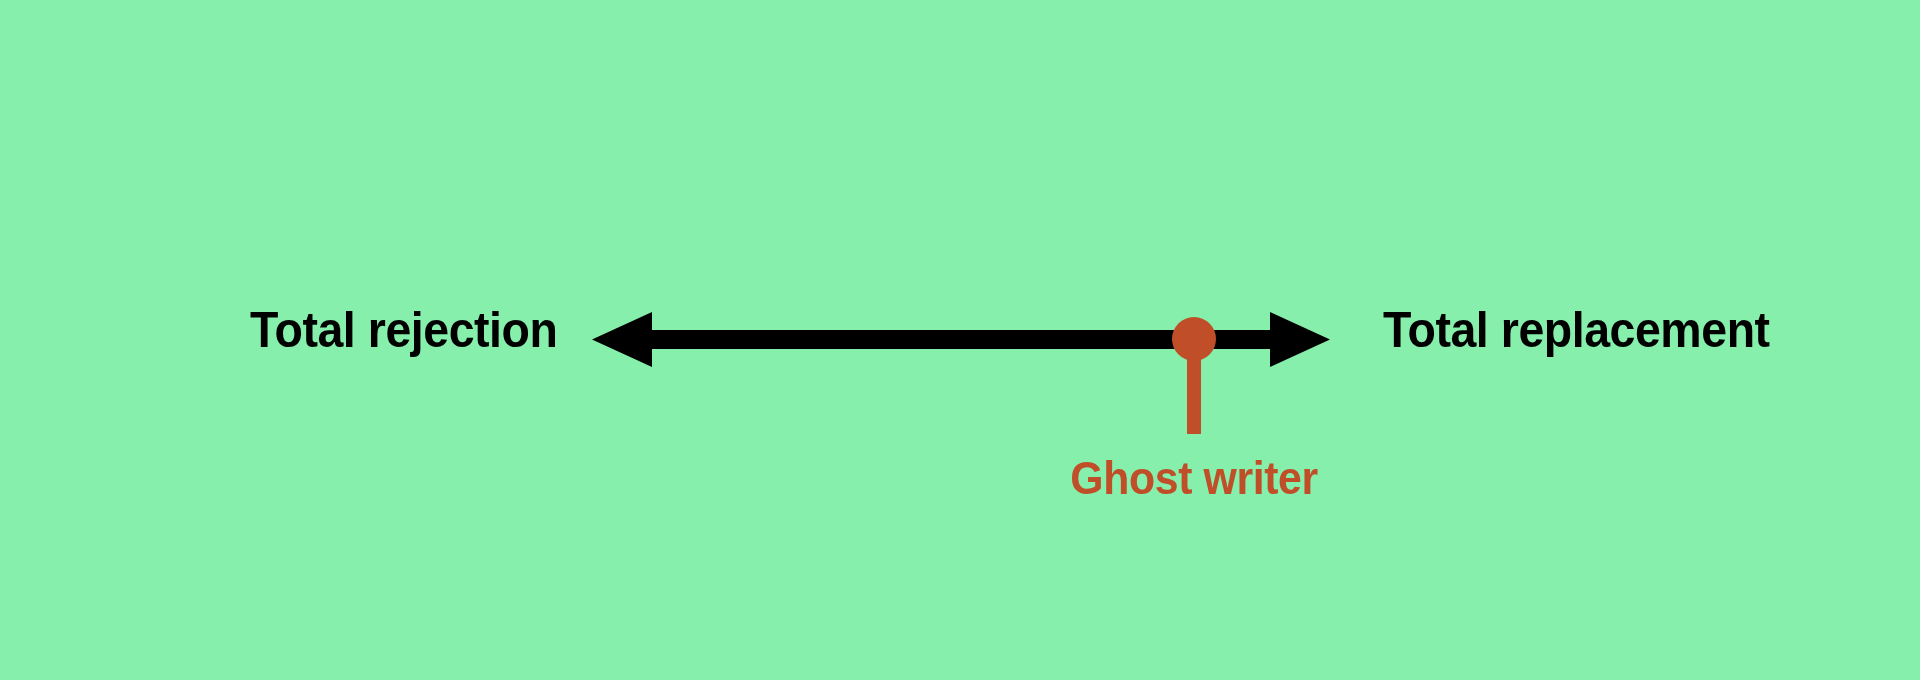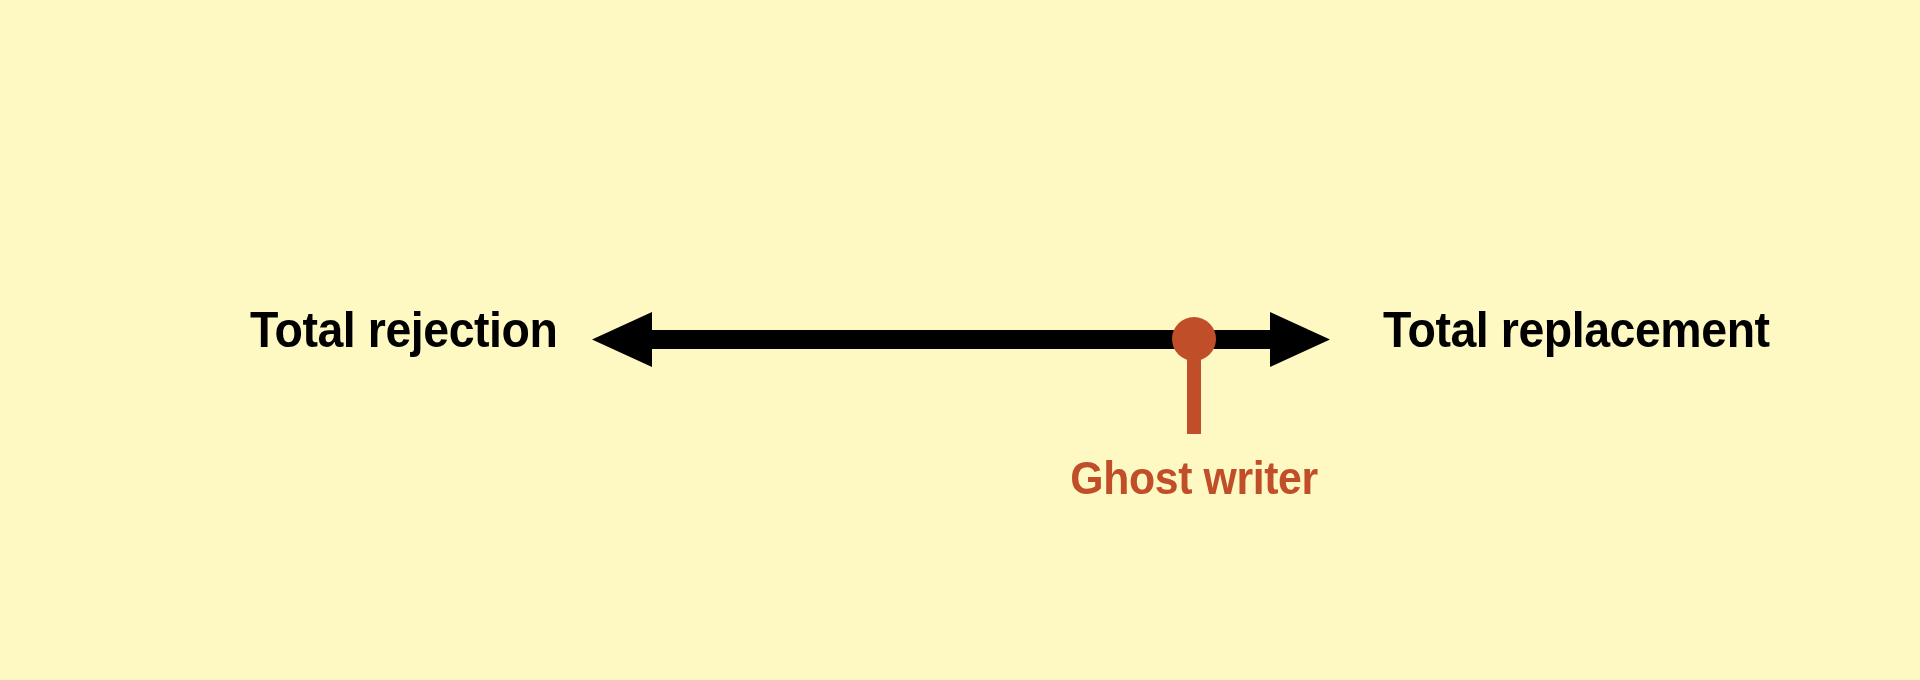--- a/index.html
+++ b/index.html
@@ -62,21 +62,21 @@
   }
   #label-marker {
     left: 1080px;
     top: 455px;
     text-align: center;
   }
 </style>
 </head>
 <body>
 
-<div id="canvas" style="background: #fef9c3;">
+<div id="canvas" style="background: #86efac;">
 
   <svg class="diagram-svg" viewBox="0 0 1920 680" xmlns="http://www.w3.org/2000/svg">
 
     <rect x="640" y="330" width="645" height="19" fill="#000000"></rect>
 
     <polygon points="592,339.5 652,312 652,367" fill="#000000"></polygon>
 
     <polygon points="1330,339.5 1270,312 1270,367" fill="#000000"></polygon>
 
     <rect x="1187" y="339" width="14" height="95" fill="#c04e28"></rect>

